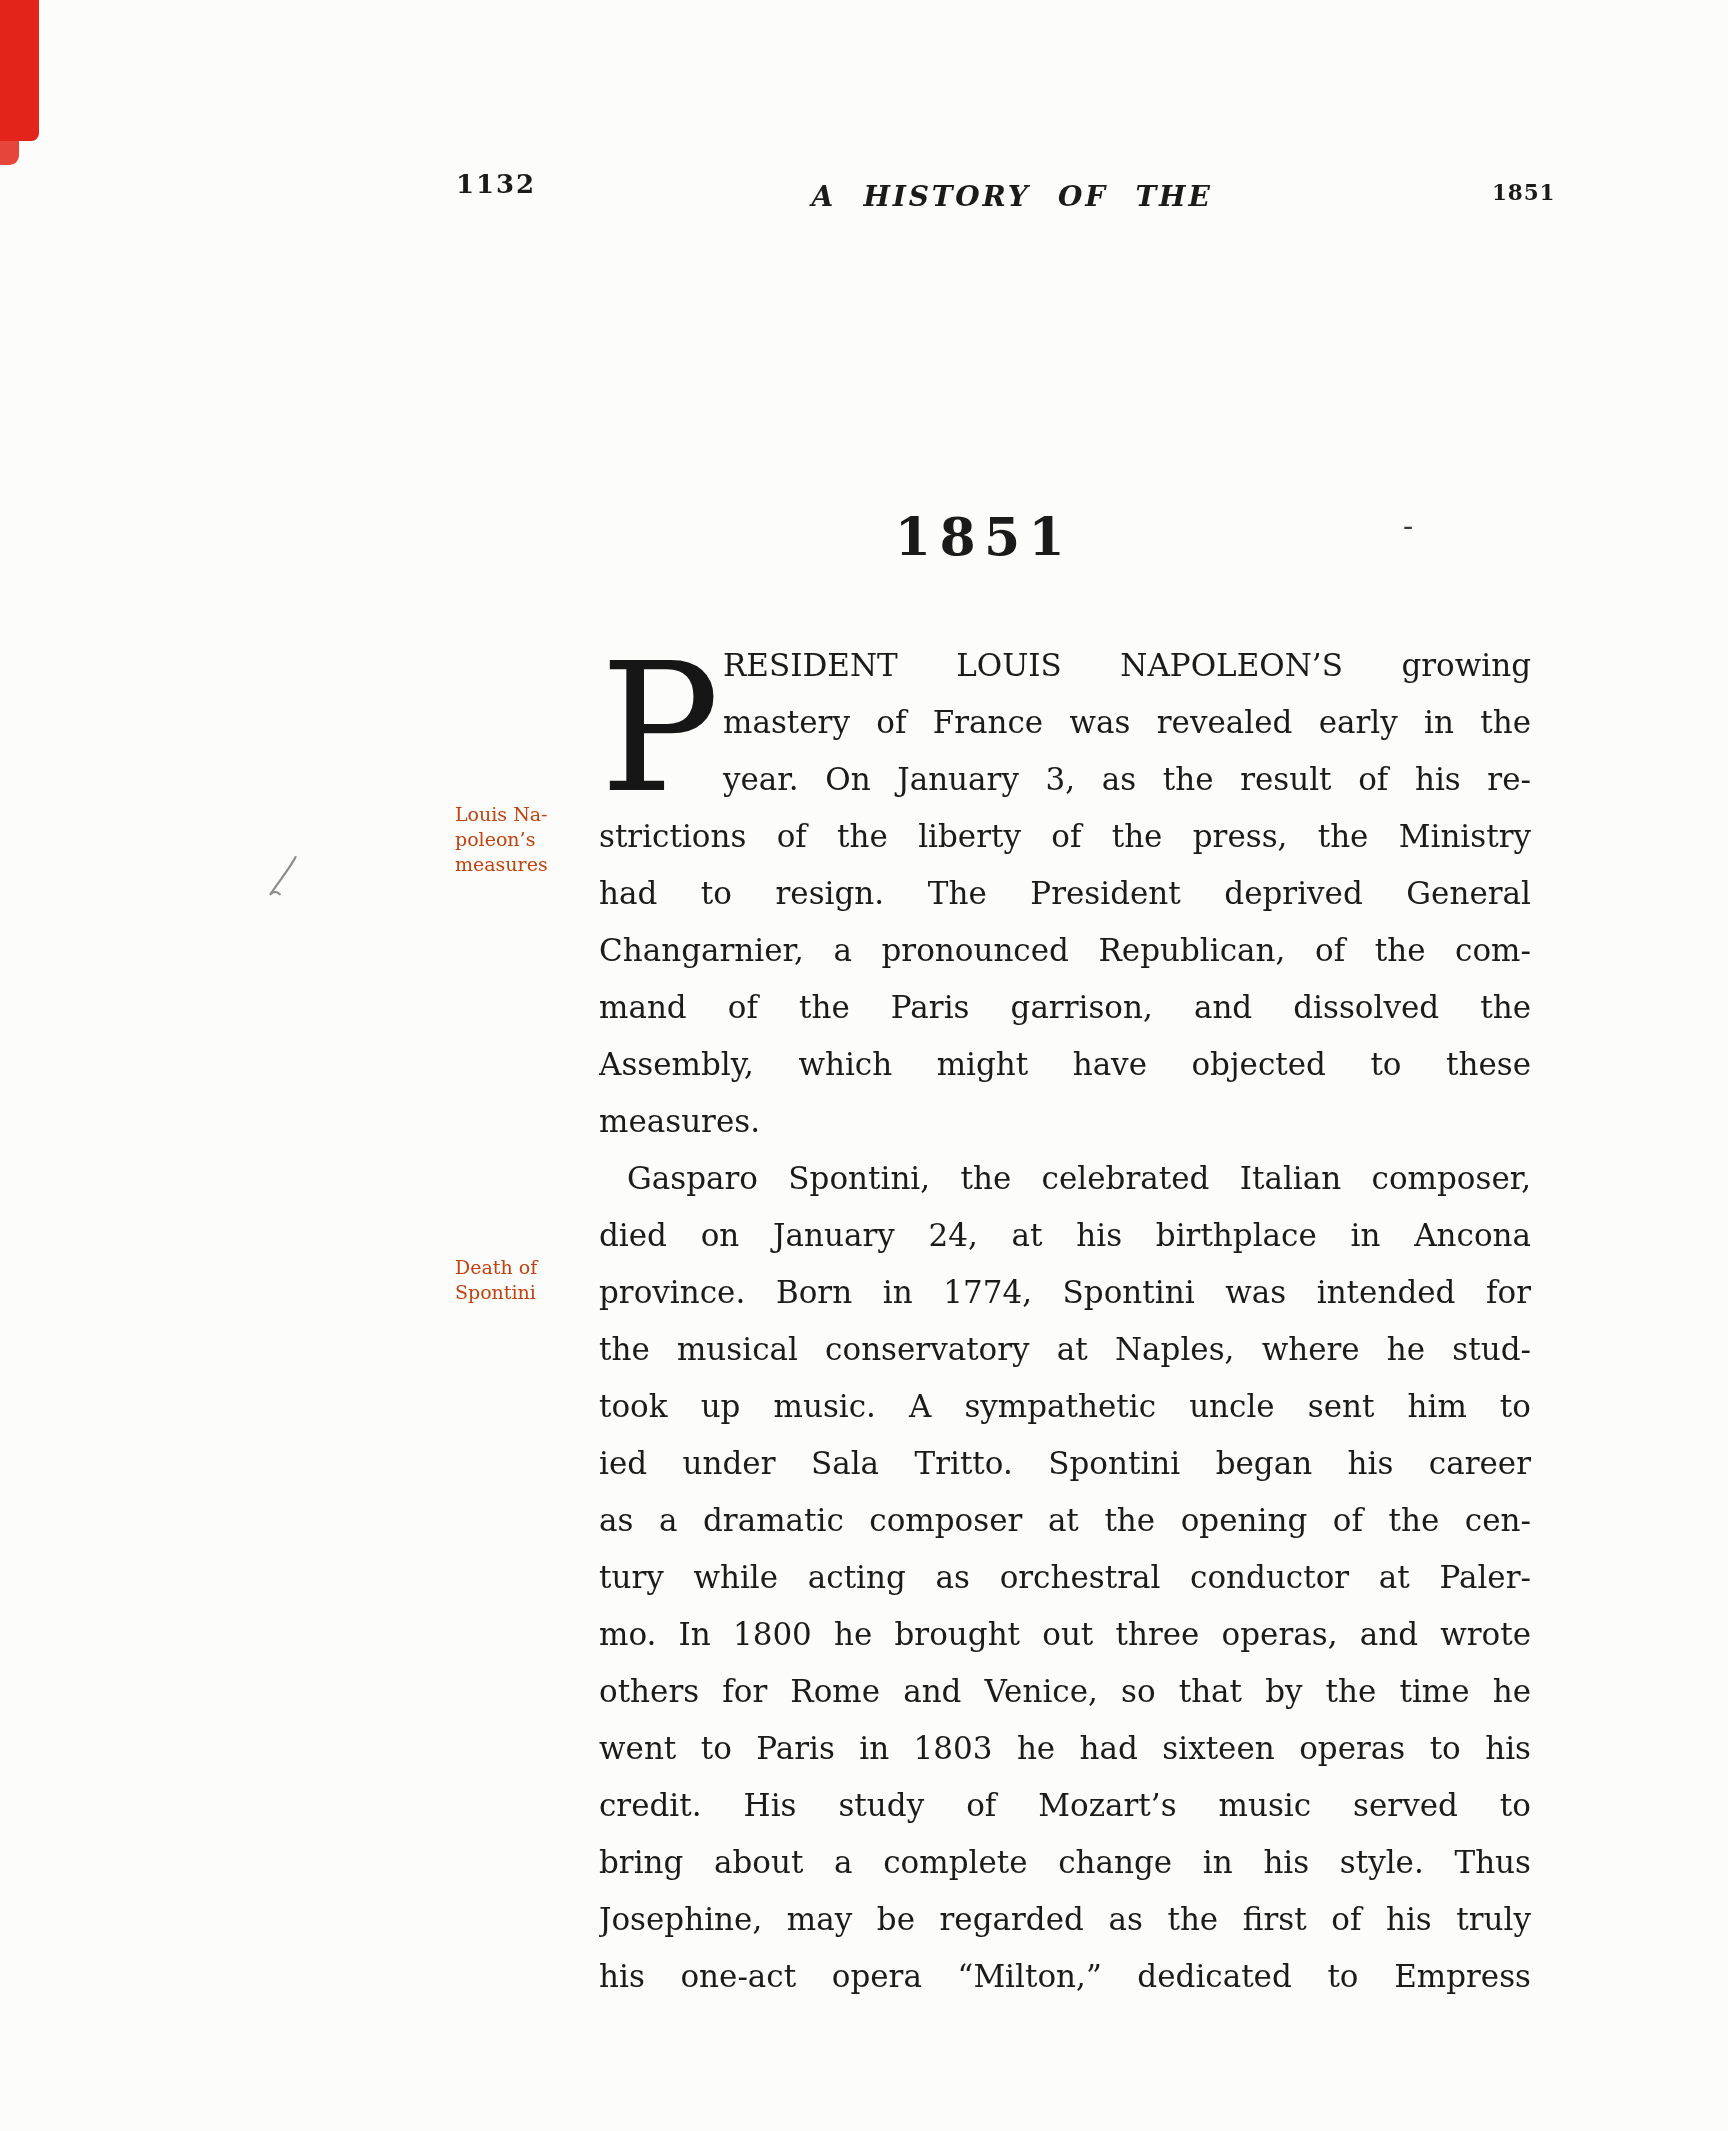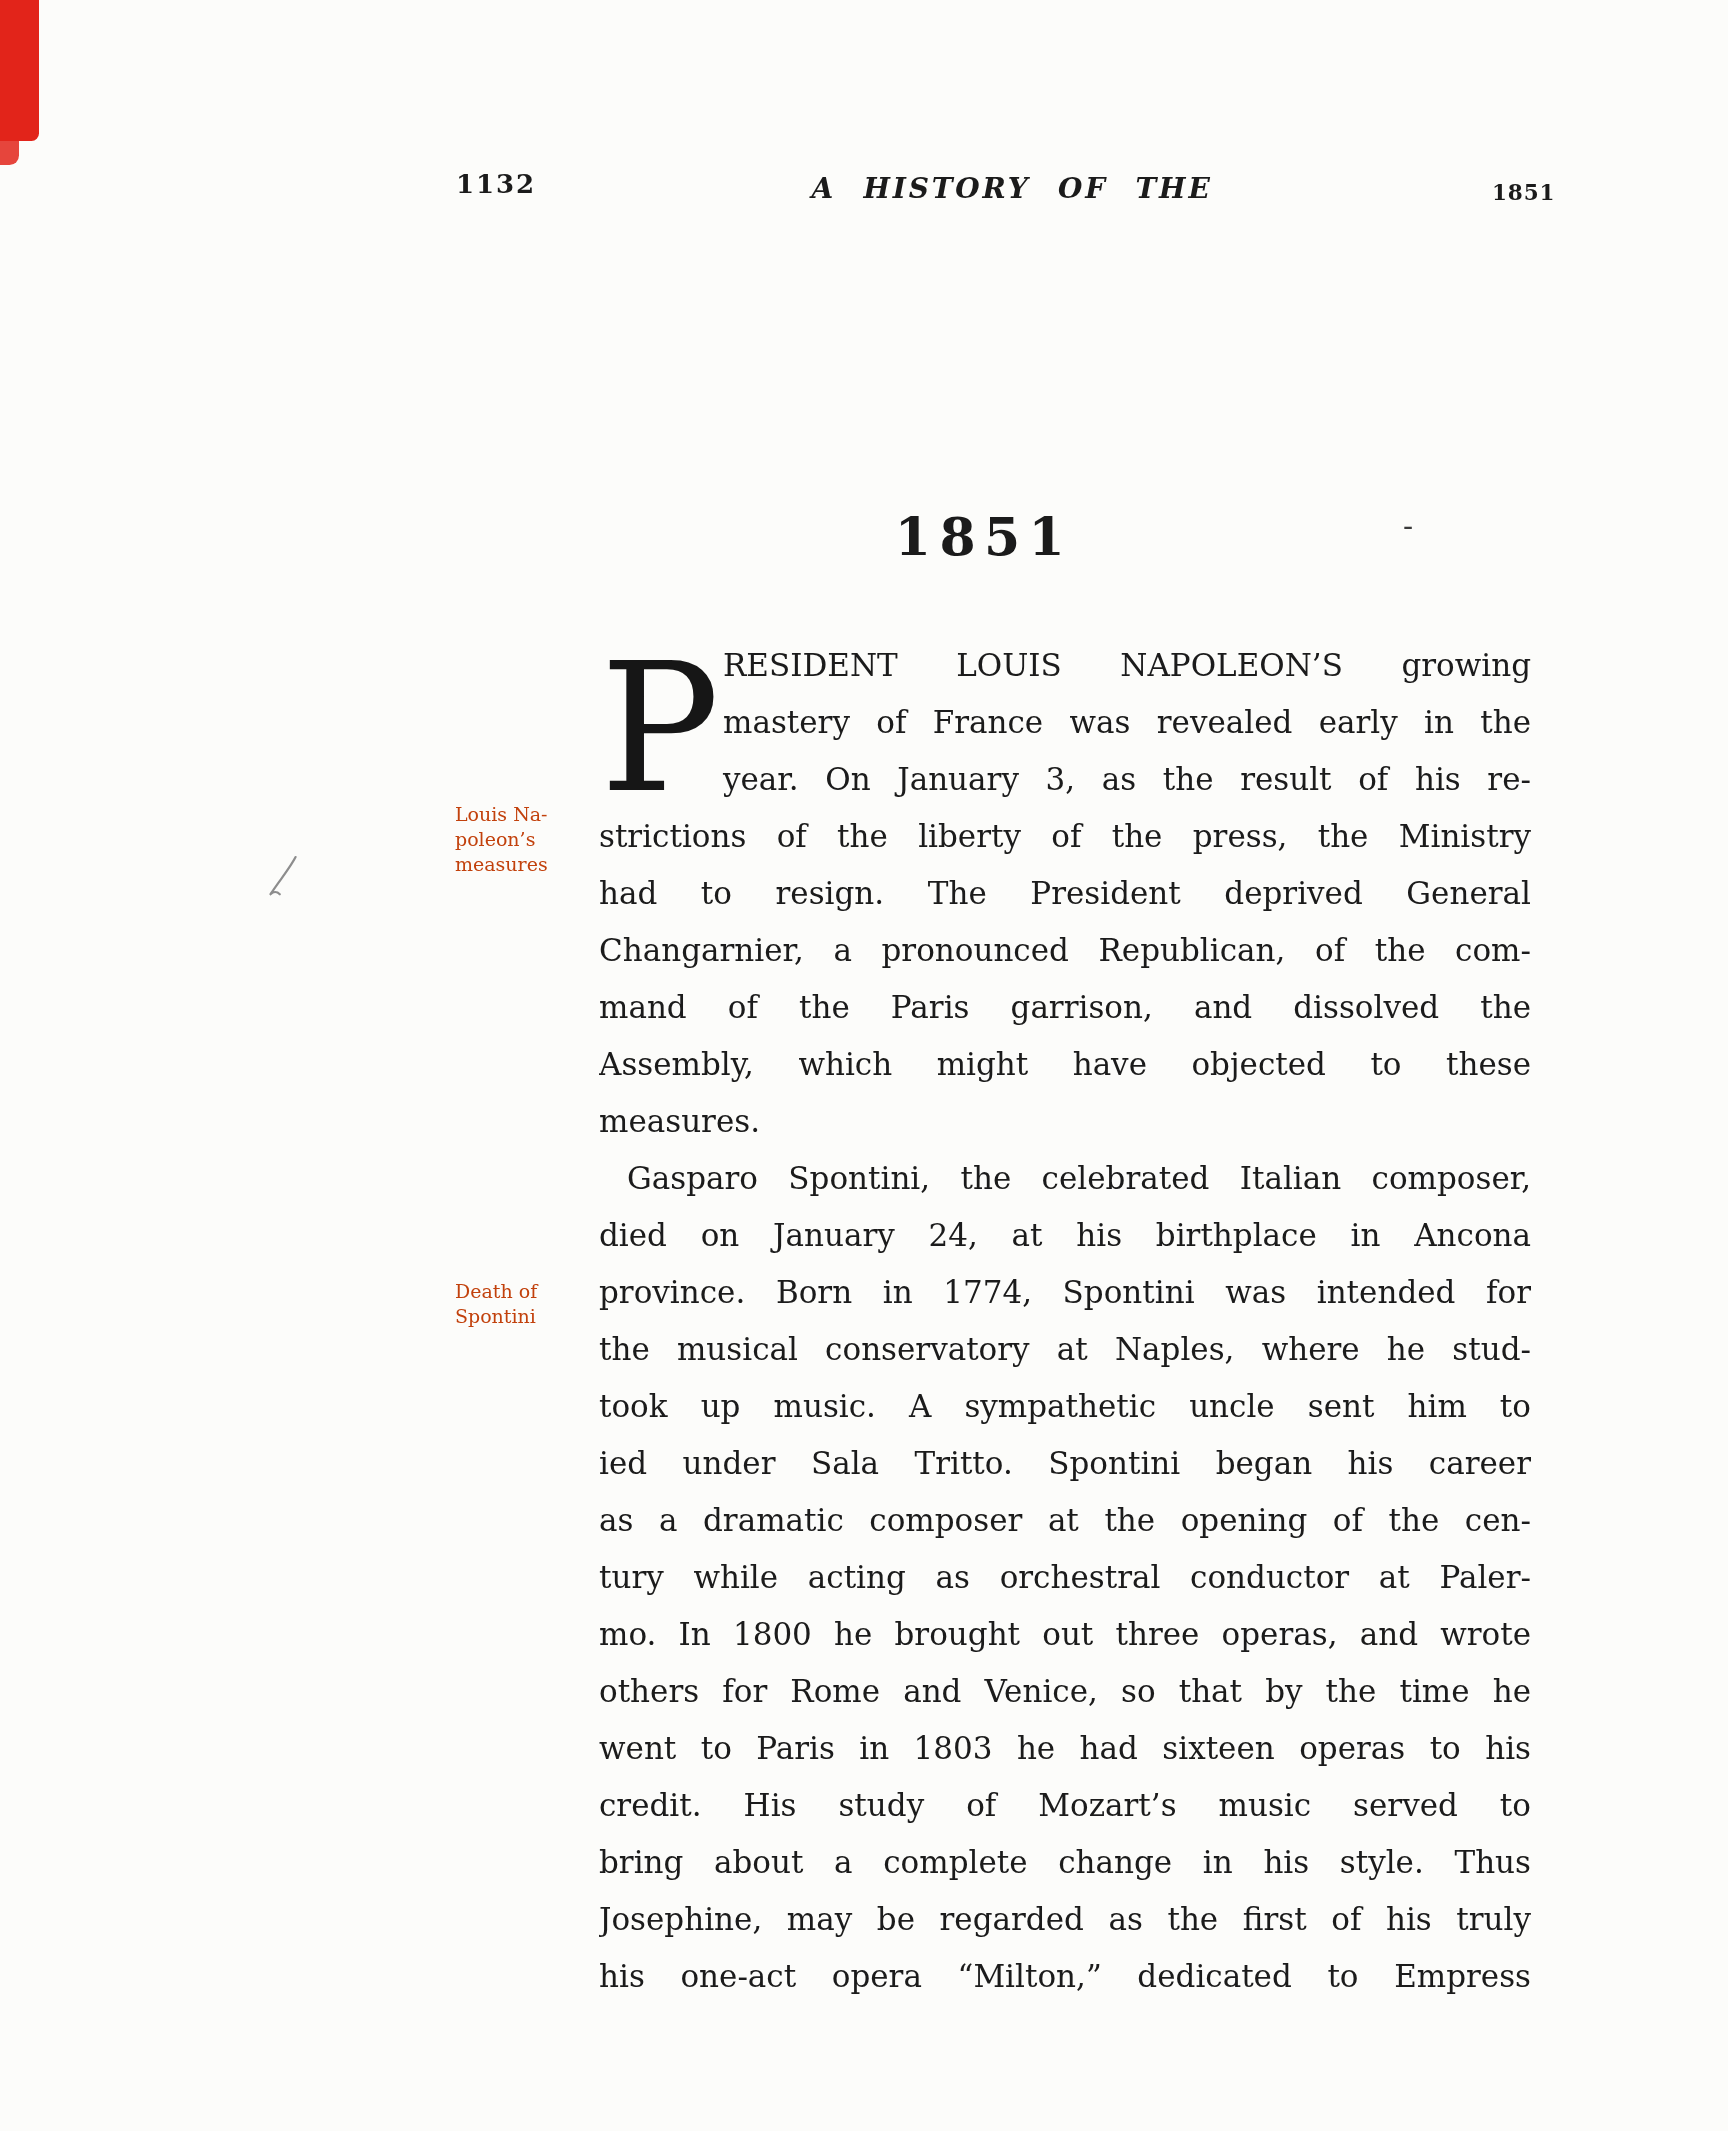--- a/index.html
+++ b/index.html
@@ -22,21 +22,21 @@
     content:""; position:absolute; left:0; top:141px;
     width:19px; height:24px; background:#e2241a; opacity:.85;
     border-bottom-right-radius:9.4px;
   }
   
   .hdr-pageno {
     position:absolute; left:456px; top:169px;
     font-size:26px; font-weight:bold; letter-spacing:1.9px;
   }
   .hdr-title {
-    position:absolute; left:731px; top:172px; width:562px;
+    position:absolute; left:731px; top:180px; width:562px;
     text-align:center; font-style:italic; font-weight:bold;
     font-size:28px; letter-spacing:2.8px; word-spacing:15px;
   }
   .hdr-year {
     position:absolute; left:1492px; top:180px;
     font-size:21.5px; font-weight:bold; letter-spacing:0.9px;
   }
   
   .chapter-title {
     position:absolute; left:656px; top:506px; width:656px;
@@ -45,21 +45,21 @@
   .stray-dash {
     position:absolute; left:1403px; top:508px;
     font-size:30px; color:#3a3a3a;
   }
   
   .margin-note {
     position:absolute; left:455px; width:141px;
     font-size:19px; line-height:25px; color:#c2410c;
   }
   .mn1 { top:802px; }
-  .mn2 { top:1255px;margin-top:24px; }
+  .mn2 { top:1255px; }
   
   .pen-mark { position:absolute; left:264px; top:853px; }
   
   .body-col {
     position:absolute; left:599px; top:637px; width:932px;
     font-size:31px; line-height:57px; word-spacing:1.9px;
   }
   .bl {
     height:57px; overflow:hidden;
     text-align:justify;

